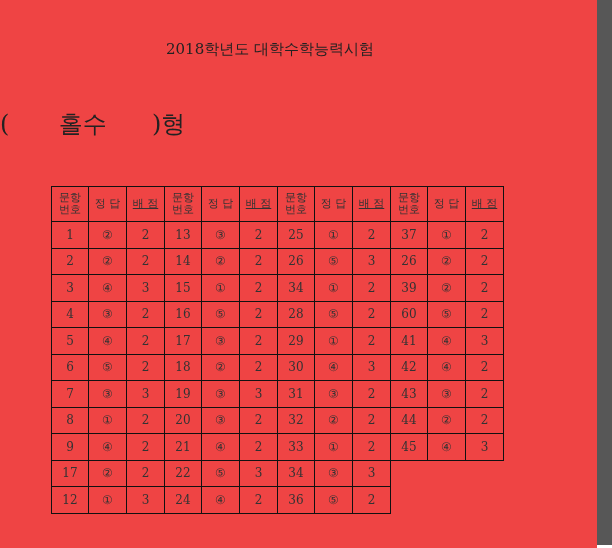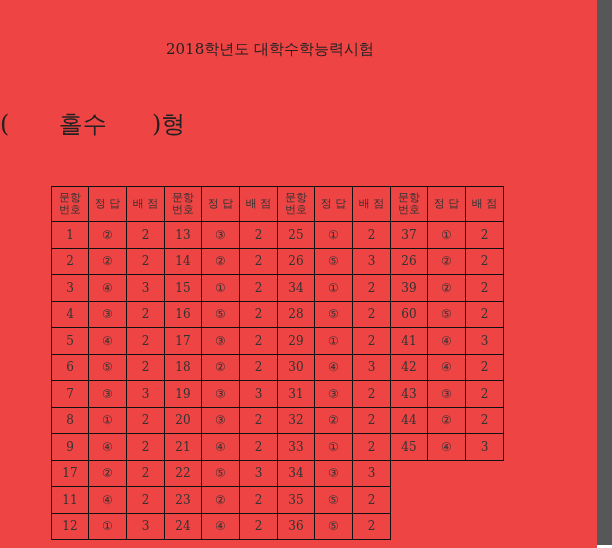--- a/index.html
+++ b/index.html
@@ -8,21 +8,21 @@
   .page { position:absolute; left:0; top:0; width:597px; height:548px; background:#ef4444; }
   .scroll-strip { position:absolute; left:597px; top:0; width:15px; height:545px; background:#575757; }
   .title1 { position:absolute; top:40px; left:0; width:540px; text-align:center; font-size:15px; letter-spacing:0px; }
   .title2 { position:absolute; top:77px; left:0; width:540px; text-align:center; font-size:19px; letter-spacing:1px; }
   .title3 { position:absolute; top:108px; left:0; width:540px; text-align:left; font-size:24px; }
   .title3 span { display:inline-block; }
   table.ans { position:absolute; left:51px; top:165px; border-collapse:collapse;margin-top:21px; }
   table.ans td, table.ans th { border:1.5px solid #111; text-align:center; padding:0; font-weight:normal; font-size:12px; color:#333; }
   table.ans th { height:34px; font-size:11px; line-height:12px; }
   table.ans td { height:25.5px; }
-  .c-num { width:36px; } .c-ans { width:37px; } .c-pt { width:37px; }
+  .c-num { width:36px; } .c-ans { width:37px; } .c-pt { width:37px;text-decoration:underline; }
   td.empty { border:none !important; }
 </style>
 </head>
 <body>
 
 <div class="page">
   <div class="title1">2018학년도 대학수학능력시험</div>
   <div class="title3">
     <span>(</span>
     <span style="width:34px"></span>
@@ -195,34 +195,20 @@
           <td>⑤</td>
           <td>3</td>
           <td>34</td>
           <td>③</td>
           <td>3</td>
           <td class="empty"></td>
           <td class="empty"></td>
           <td class="empty"></td>
         </tr>
         <tr>
-          <td>11</td>
-          <td>④</td>
-          <td>2</td>
-          <td>23</td>
-          <td>②</td>
-          <td>2</td>
-          <td>35</td>
-          <td>⑤</td>
-          <td>2</td>
-          <td class="empty"></td>
-          <td class="empty"></td>
-          <td class="empty"></td>
-        </tr>
-        <tr>
           <td>12</td>
           <td>①</td>
           <td>3</td>
           <td>24</td>
           <td>④</td>
           <td>2</td>
           <td>36</td>
           <td>⑤</td>
           <td>2</td>
           <td class="empty"></td>

